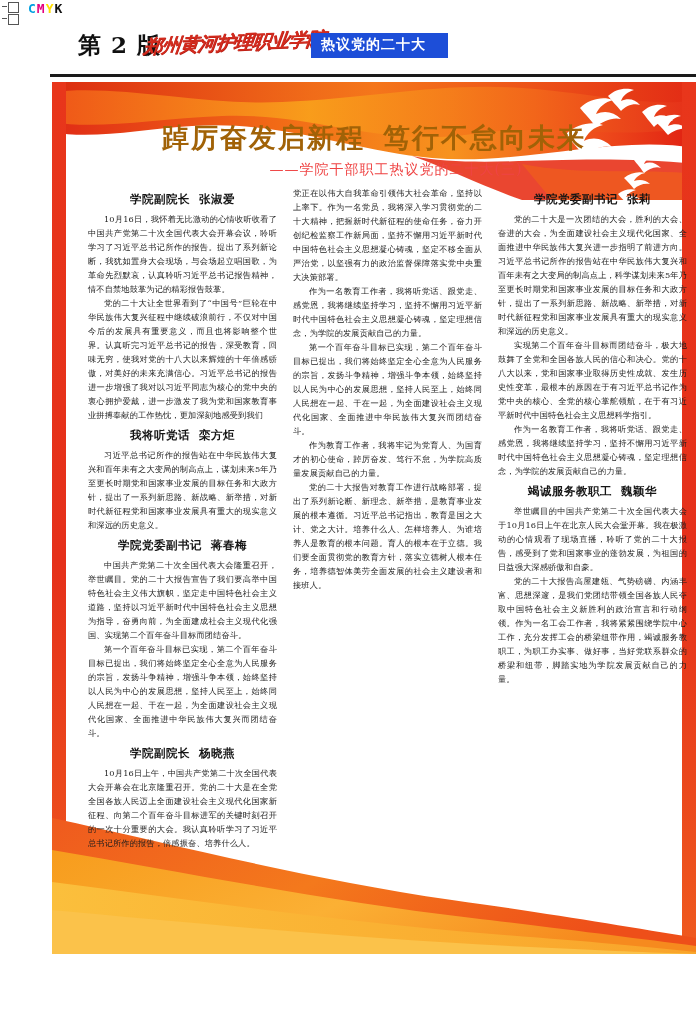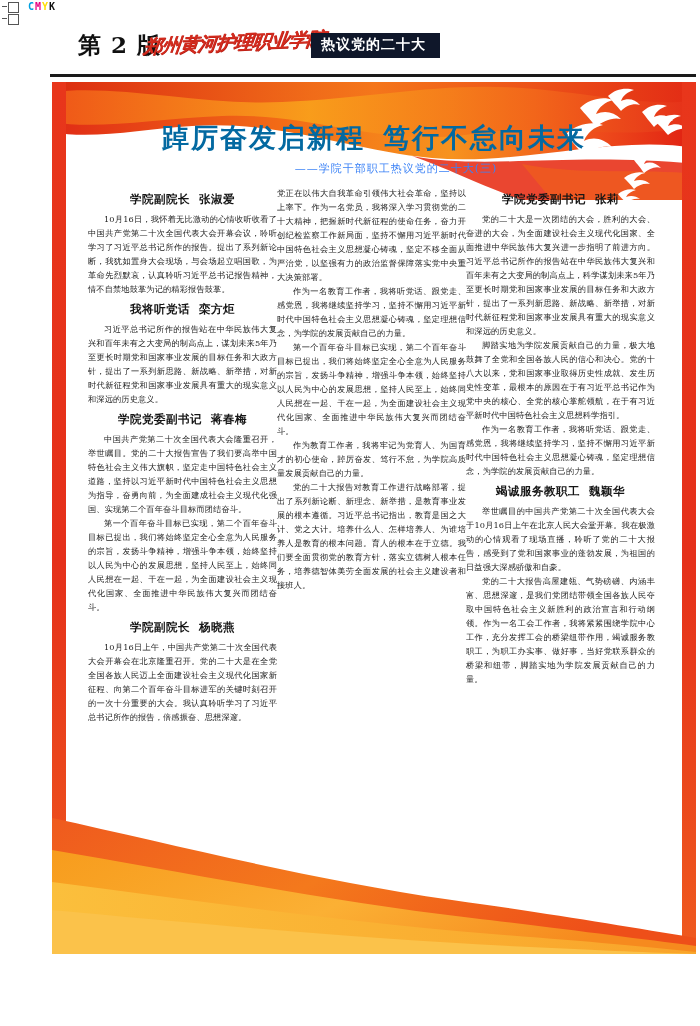--- a/index.html
+++ b/index.html
@@ -26,21 +26,21 @@
     width: 9px; height: 9px; border: 1px solid #555;
   }
   .regmark-bar {
     position: absolute; left: 2px; top: 6px; width: 5px; height: 1px; background: #555;
   }
   .regmark-bar2 {
     position: absolute; left: 2px; top: 18px; width: 5px; height: 1px; background: #555;
   }
   .cmyk {
     position: absolute; left: 28px; top: 1px;
-    font-size: 10px; letter-spacing: 1px; font-weight: bold;
+    font-size: 13px; letter-spacing: 1px; font-weight: bold;
     font-family: "DejaVu Sans Mono", monospace;
   }
   .cmyk i { font-style: normal; }
   .c-c { color: #00a0e0; } .c-m { color: #e5007f; }
   .c-y { color: #ffdd00; } .c-k { color: #111; }
 
   
   .masthead {
     position: absolute; left: 0; top: 28px; width: 636px; height: 46px; margin-left: 28px;
   }
@@ -55,23 +55,23 @@
     font-size: 19px; color: #d22b1e; font-weight: bold;
     font-family: "DejaVu Serif", "Liberation Serif", serif;
     font-style: italic;
     transform: skewX(-9deg) rotate(-2.5deg);
     letter-spacing: -1px;
     white-space: nowrap;
     text-shadow: 0.5px 0.5px 0 #b01810;
   }
   .topic-badge {
     position: absolute; left: 283px; top: 5px;
-    background: #0f172a; color: #ffffff;
+    background: #1d4ed8; color: #ffffff;
     font-size: 14px; font-weight: bold;
-    padding: 3px 14px 4px 10px;
+    padding: 3px 22px 4px 10px;
     letter-spacing: 1px;
     white-space: nowrap;
     font-family: "DejaVu Sans", "Liberation Sans", sans-serif;
   }
   .dateblock {
     position: absolute; right: 4px; top: 2px; text-align: center; width: 160px;
   }
   .date-line {
     font-size: 11px; color: #222; letter-spacing: 0.5px;
     font-family: "DejaVu Sans", "Liberation Sans", sans-serif;
@@ -118,39 +118,39 @@
     position: absolute; left: 14px; top: 26px; width: 616px; height: 790px;
     background: transparent;
   }
 
   
   .title-wrap {
     position: absolute; left: 0; top: 12px; width: 616px; text-align: center;
     z-index: 6;
   }
   .main-title {
-    font-size: 27px; font-weight: bold; color: #0369a1;
+    font-size: 27px; font-weight: bold; color: #a16207;
     font-family: "DejaVu Serif", "Liberation Serif", serif;
     letter-spacing: 2px;
     white-space: nowrap;
   }
   .main-title .gap { display: inline-block; width: 18px; }
   .sub-title {
     margin-top: 5px;
-    font-size: 11px; color: #3b82f6;
+    font-size: 14px; color: #ef4444;
     font-family: "DejaVu Serif", "Liberation Serif", serif;
     letter-spacing: 1px;
     white-space: nowrap;
     padding-left: 44px;
   }
 
   
   .cols {
     position: absolute; left: 22px; top: 78px; width: 600px; height: 700px;
-    display: flex; 
+    display: flex; gap: 16px;
   }
   .col {
     width: 189px; position: relative;
   }
   .sec-head {
     text-align: center;
     font-size: 11.5px;
     font-weight: bold;
     color: #151515;
     letter-spacing: 0.5px;
@@ -280,52 +280,53 @@
       <div class="sub-title">——学院干部职工热议党的二十大(三)</div>
     </div>
 
     <div class="cols">
 
       <div class="col">
         <div class="sec-head">
           <span>学院副院长</span><span class="nm">张淑爱</span>
         </div>
         <p class="para">10月16日，我怀着无比激动的心情收听收看了中国共产党第二十次全国代表大会开幕会议，聆听学习了习近平总书记所作的报告。提出了系列新论断，我犹如置身大会现场，与会场起立唱国歌，为革命先烈默哀，认真聆听习近平总书记报告精神，情不自禁地鼓掌为记的精彩报告鼓掌。</p>
+        <p class="para">党的二十大让全世界看到了“中国号”巨轮在中华民族伟大复兴征程中继续破浪前行，不仅对中国今后的发展具有重要意义，而且也将影响整个世界。认真听完习近平总书记的报告，深受教育，回味无穷，使我对党的十八大以来辉煌的十年倍感骄傲，对美好的未来充满信心。习近平总书记的报告进一步增强了我对以习近平同志为核心的党中央的衷心拥护爱戴，进一步激发了我为党和国家教育事业拼搏奉献的工作热忱，更加深刻地感受到我们</p>
 
         <div class="sec-head">
           <span>我将听党话</span><span class="nm">栾方炬</span>
         </div>
         <p class="para">习近平总书记所作的报告站在中华民族伟大复兴和百年未有之大变局的制高点上，谋划未来5年乃至更长时期党和国家事业发展的目标任务和大政方针，提出了一系列新思路、新战略、新举措，对新时代新征程党和国家事业发展具有重大的现实意义和深远的历史意义。</p>
 
         <div class="sec-head">
           <span>学院党委副书记</span><span class="nm">蒋春梅</span>
         </div>
         <p class="para">中国共产党第二十次全国代表大会隆重召开，举世瞩目。党的二十大报告宣告了我们要高举中国特色社会主义伟大旗帜，坚定走中国特色社会主义道路，坚持以习近平新时代中国特色社会主义思想为指导，奋勇向前，为全面建成社会主义现代化强国、实现第二个百年奋斗目标而团结奋斗。</p>
         <p class="para">第一个百年奋斗目标已实现，第二个百年奋斗目标已提出，我们将始终坚定全心全意为人民服务的宗旨，发扬斗争精神，增强斗争本领，始终坚持以人民为中心的发展思想，坚持人民至上，始终同人民想在一起、干在一起，为全面建设社会主义现代化国家、全面推进中华民族伟大复兴而团结奋斗。</p>
 
         <div class="sec-head">
           <span>学院副院长</span><span class="nm">杨晓燕</span>
         </div>
-        <p class="para">10月16日上午，中国共产党第二十次全国代表大会开幕会在北京隆重召开。党的二十大是在全党全国各族人民迈上全面建设社会主义现代化国家新征程、向第二个百年奋斗目标进军的关键时刻召开的一次十分重要的大会。我认真聆听学习了习近平总书记所作的报告，倍感振奋、思想深邃。</p>
+        <p class="para">10月16日上午，中国共产党第二十次全国代表大会开幕会在北京隆重召开。党的二十大是在全党全国各族人民迈上全面建设社会主义现代化国家新征程、向第二个百年奋斗目标进军的关键时刻召开的一次十分重要的大会。我认真聆听学习了习近平总书记所作的报告，倍感振奋、培养什么人。</p>
       </div>
 
       <div class="col">
         <p class="para cont">党正在以伟大自我革命引领伟大社会革命，坚持以上率下。作为一名党员，我将深入学习贯彻党的二十大精神，把握新时代新征程的使命任务，奋力开创纪检监察工作新局面，坚持不懈用习近平新时代中国特色社会主义思想凝心铸魂，坚定不移全面从严治党，以坚强有力的政治监督保障落实党中央重大决策部署。</p>
         <p class="para">作为一名教育工作者，我将听党话、跟党走、感党恩，我将继续坚持学习，坚持不懈用习近平新时代中国特色社会主义思想凝心铸魂，坚定理想信念，为学院的发展贡献自己的力量。</p>
         <p class="para">第一个百年奋斗目标已实现，第二个百年奋斗目标已提出，我们将始终坚定全心全意为人民服务的宗旨，发扬斗争精神，增强斗争本领，始终坚持以人民为中心的发展思想，坚持人民至上，始终同人民想在一起、干在一起，为全面建设社会主义现代化国家、全面推进中华民族伟大复兴而团结奋斗。</p>
         <p class="para">作为教育工作者，我将牢记为党育人、为国育才的初心使命，踔厉奋发、笃行不怠，为学院高质量发展贡献自己的力量。</p>
         <p class="para">党的二十大报告对教育工作进行战略部署，提出了系列新论断、新理念、新举措，是教育事业发展的根本遵循。习近平总书记指出，教育是国之大计、党之大计。培养什么人、怎样培养人、为谁培养人是教育的根本问题。育人的根本在于立德。我们要全面贯彻党的教育方针，落实立德树人根本任务，培养德智体美劳全面发展的社会主义建设者和接班人。</p>
       </div>
 
       <div class="col">
         <div class="sec-head">
           <span>学院党委副书记</span><span class="nm">张莉</span>
         </div>
         <p class="para">党的二十大是一次团结的大会，胜利的大会、奋进的大会，为全面建设社会主义现代化国家、全面推进中华民族伟大复兴进一步指明了前进方向。习近平总书记所作的报告站在中华民族伟大复兴和百年未有之大变局的制高点上，科学谋划未来5年乃至更长时期党和国家事业发展的目标任务和大政方针，提出了一系列新思路、新战略、新举措，对新时代新征程党和国家事业发展具有重大的现实意义和深远的历史意义。</p>
-        <p class="para">脚踏实地为学院发展贡献自己的力量，极大地鼓舞了全党和全国各族人民的信心和决心。党的十八大以来，党和国家事业取得历史性成就、发生历史性变革，最根本的原因在于有习近平总书记作为党中央的核心、全党的核心掌舵领航，在于有习近平新时代中国特色社会主义思想科学指引。</p>
+        <p class="para">实现第二个百年奋斗目标而团结奋斗，极大地鼓舞了全党和全国各族人民的信心和决心。党的十八大以来，党和国家事业取得历史性成就、发生历史性变革，最根本的原因在于有习近平总书记作为党中央的核心、全党的核心掌舵领航，在于有习近平新时代中国特色社会主义思想科学指引。</p>
         <p class="para">作为一名教育工作者，我将听党话、跟党走、感党恩，我将继续坚持学习，坚持不懈用习近平新时代中国特色社会主义思想凝心铸魂，坚定理想信念，为学院的发展贡献自己的力量。</p>
 
         <div class="sec-head">
           <span>竭诚服务教职工</span><span class="nm">魏颖华</span>
         </div>
         <p class="para">举世瞩目的中国共产党第二十次全国代表大会于10月16日上午在北京人民大会堂开幕。我在极激动的心情观看了现场直播，聆听了党的二十大报告，感受到了党和国家事业的蓬勃发展，为祖国的日益强大深感骄傲和自豪。</p>
         <p class="para">党的二十大报告高屋建瓴、气势磅礴、内涵丰富、思想深邃，是我们党团结带领全国各族人民夺取中国特色社会主义新胜利的政治宣言和行动纲领。作为一名工会工作者，我将紧紧围绕学院中心工作，充分发挥工会的桥梁纽带作用，竭诚服务教职工，为职工办实事、做好事，当好党联系群众的桥梁和纽带，脚踏实地为学院发展贡献自己的力量。</p>
       </div>
 
     </div>

